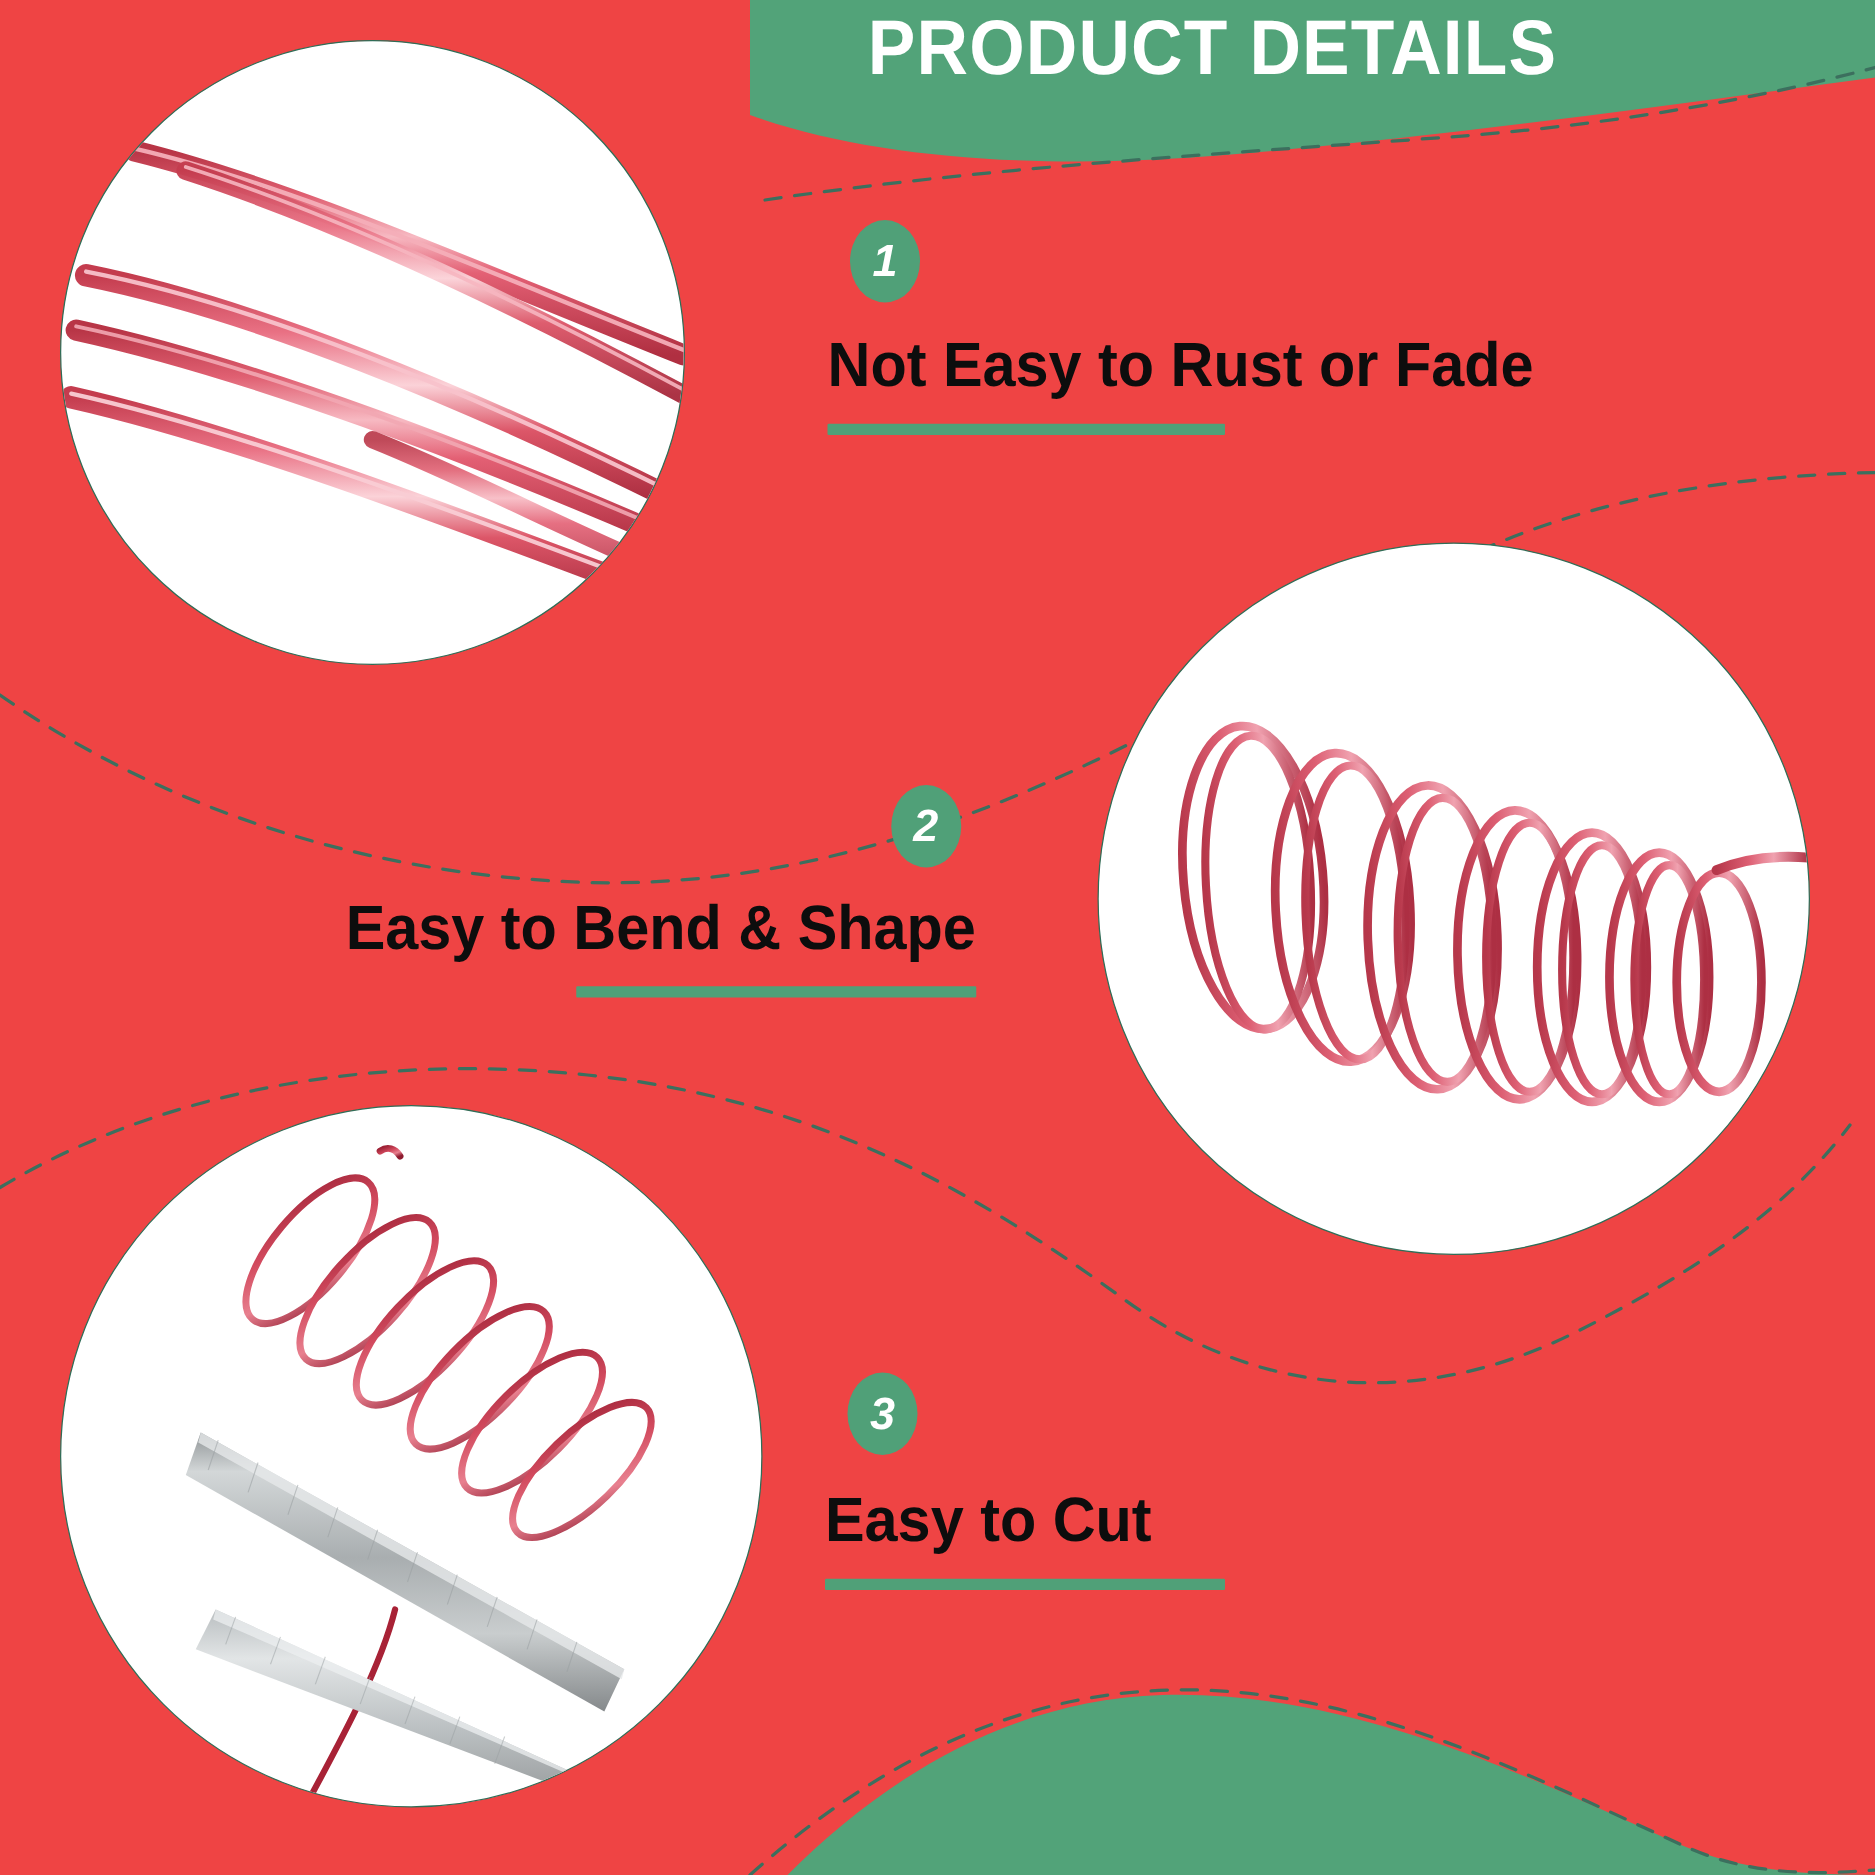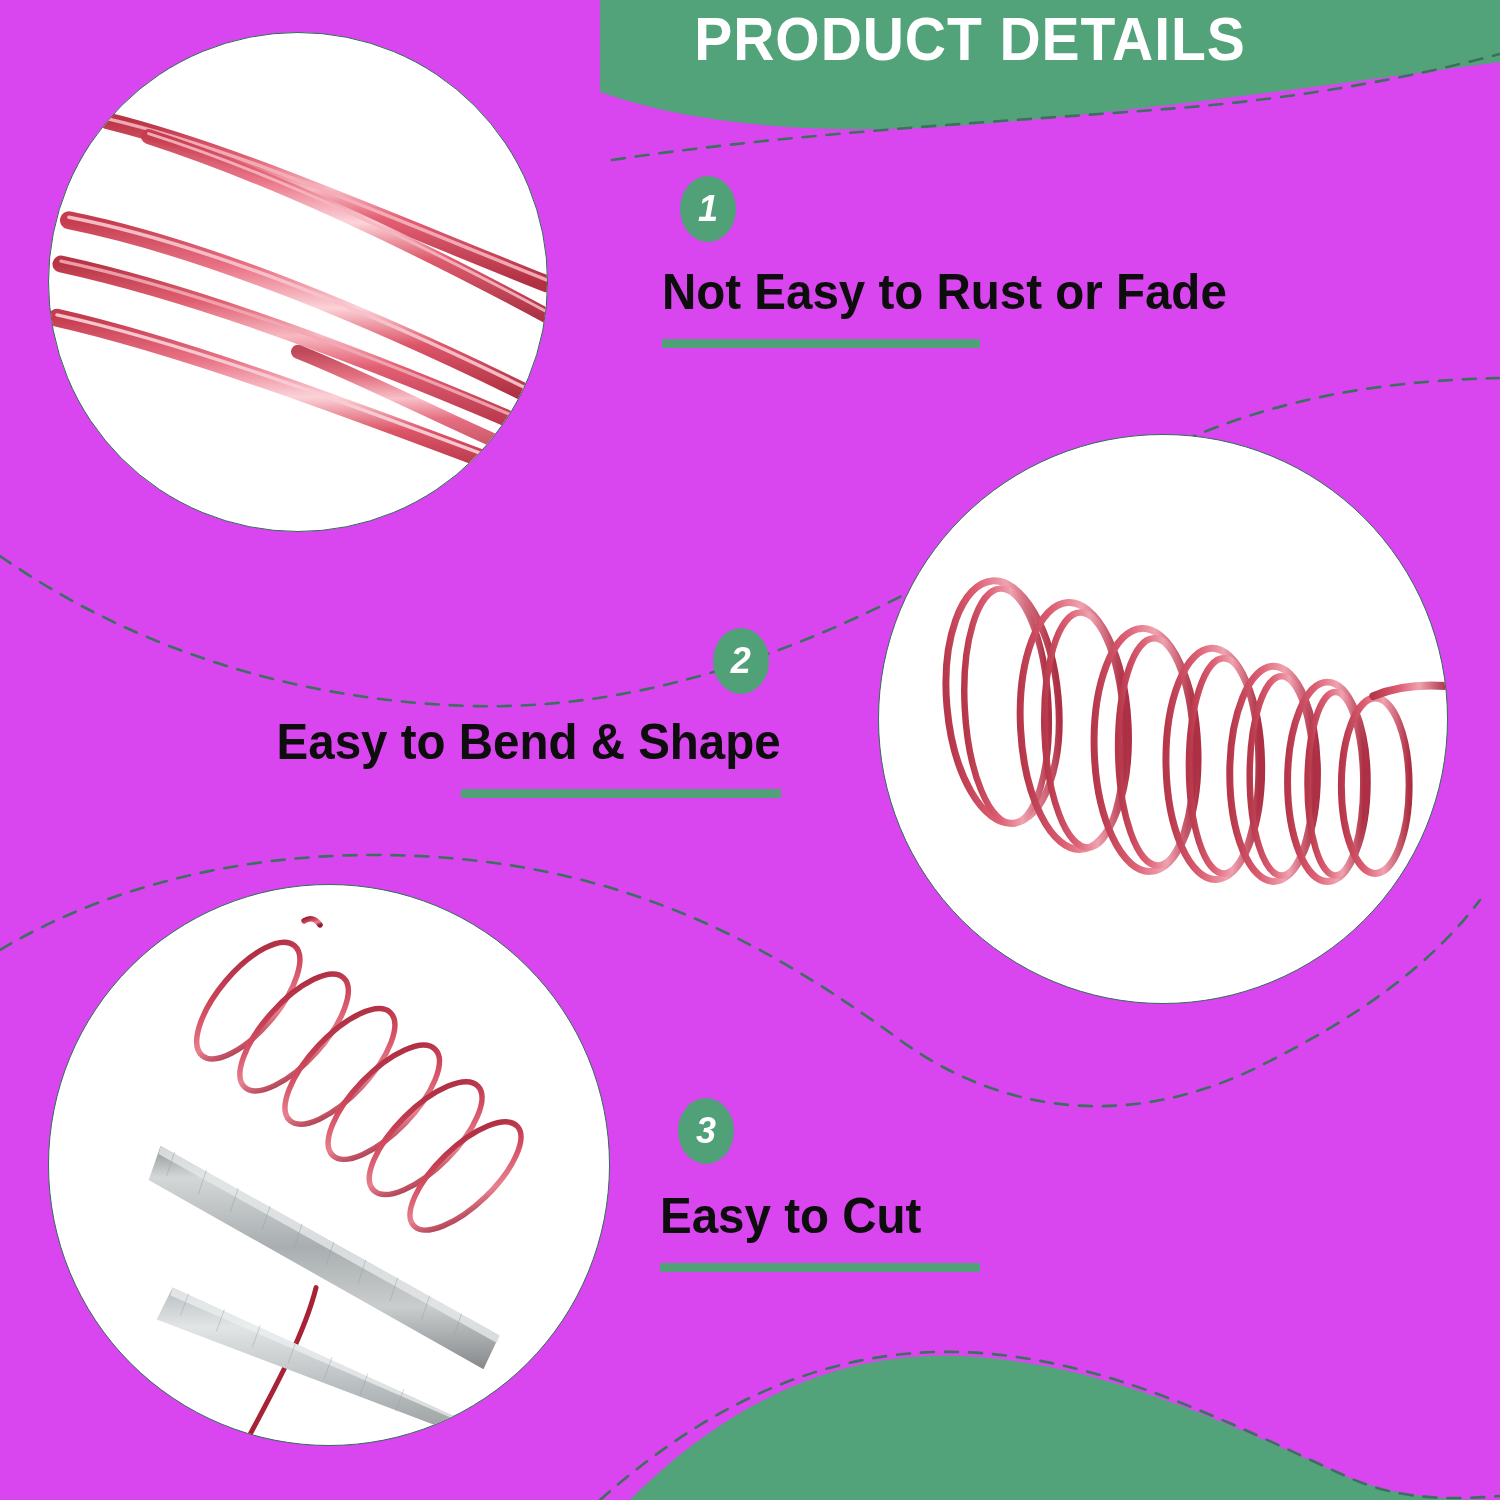--- a/index.html
+++ b/index.html
@@ -4,21 +4,21 @@
 <style>
   html, body {
     margin: 0;
     padding: 0;
     background: #ffffff;
   }
   #canvas {
     position: relative;
     width: 1500px;
     height: 1500px;
-    background: #d946ef;
+    background: #ef4444;
     overflow: hidden;
     font-family: "Liberation Sans", sans-serif;
   }
   #deco-layer, .photo-svg {
     position: absolute;
     top: 0; left: 0;
     width: 100%;
     height: 100%;
   }
   #deco-layer { pointer-events: none; }

